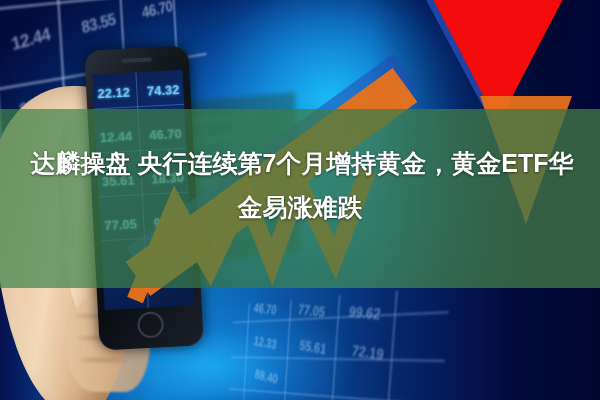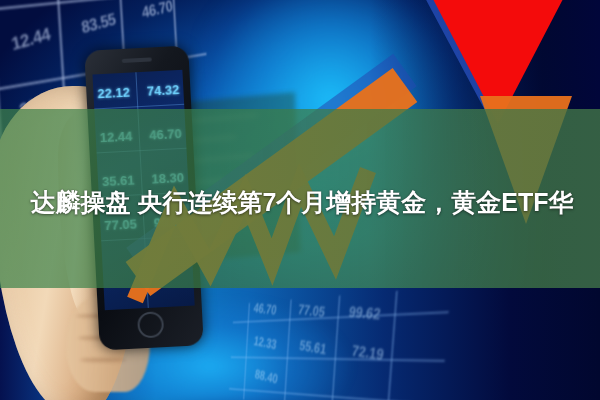--- a/index.html
+++ b/index.html
@@ -288,21 +288,21 @@
     backdrop-filter: none;
   }
   .green-band-inner {
     position: absolute;
     inset: 0;
     background: linear-gradient(90deg, rgba(70,140,82,0.30) 0%, rgba(60,130,78,0.22) 35%, rgba(66,120,74,0.38) 62%, rgba(70,112,72,0.5) 100%);
   }
 
   .headline {
     position: absolute;
-    left: 0; top: 112px;
+    left: 0; top: 95px;
     width: 600px; height: 179px;
     display: flex;
     flex-direction: column;
     justify-content: center;
     align-items: center;
     gap: 2px;
     z-index: 30;
   }
   .hl-line {
     color: #ffffff;
@@ -418,15 +418,16 @@
   <svg class="zig" viewBox="0 0 600 400">
     <polyline id="zigline" fill="none" stroke="#e8711c" stroke-width="17" stroke-linejoin="miter" stroke-linecap="butt" opacity="0.96" points="135,300 175,205 210,268 245,195 272,262 300,185 335,258 368,170"></polyline>
   </svg>
 
   <div class="green-band">
     <div class="green-band-inner"></div>
   </div>
 
   <div class="headline">
     <div class="hl-line hl-line-1">达麟操盘 央行连续第7个月增持黄金，黄金ETF华</div>
+    <div class="hl-line hl-line-3">金易涨难跌</div>
   </div>
 
 </div>
 
 </body></html>

